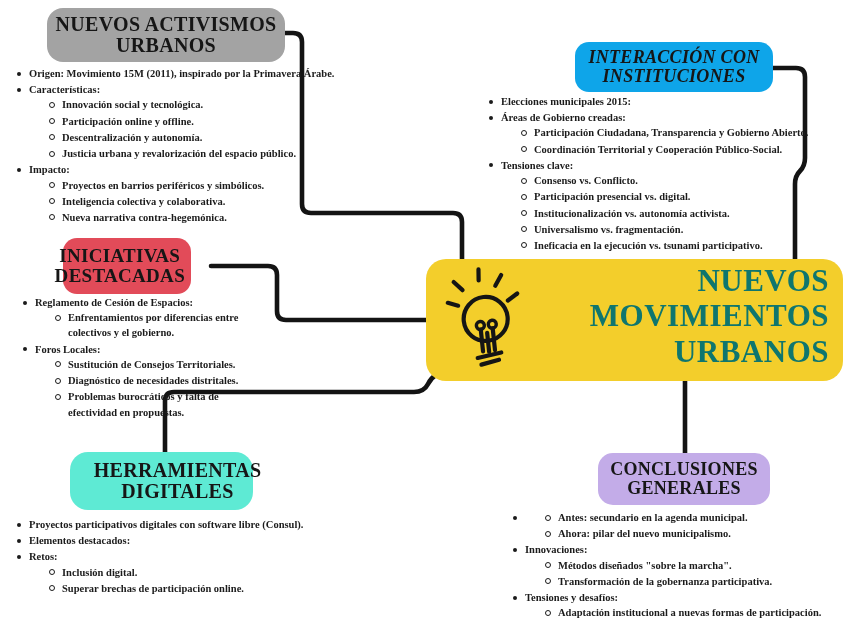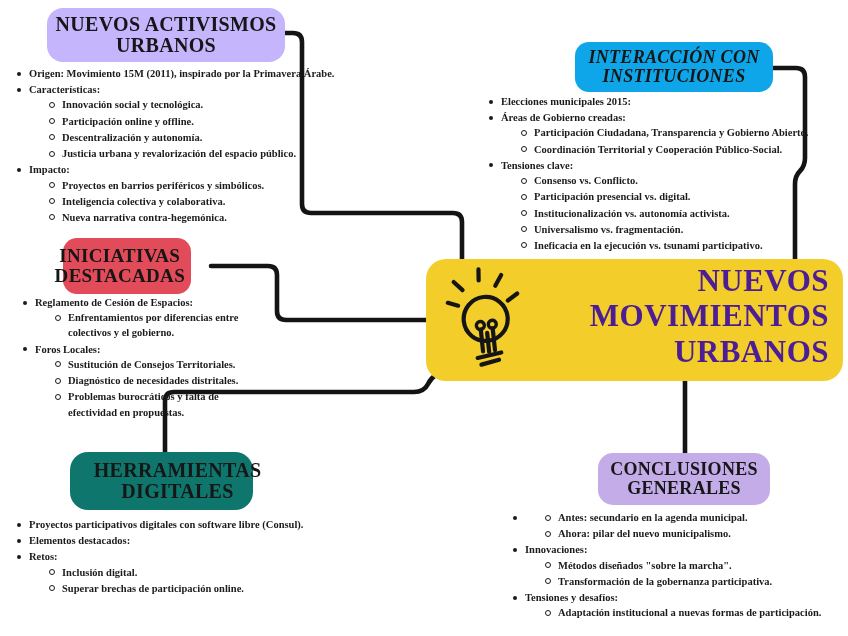--- a/index.html
+++ b/index.html
@@ -18,21 +18,21 @@
   .t-activismos   { left:47px;  top:8px;   width:238px; height:54px; border-radius:16px; font-size:20px; }
   .t-iniciativas  { left:63px;  top:238px; width:128px; height:56px; border-radius:14px; font-size:19px;justify-content:flex-end; }
   .t-herramientas { left:70px;  top:452px; width:183px; height:58px; border-radius:18px; font-size:20px; }
   .t-instituciones{ left:575px; top:42px;  width:198px; height:50px; border-radius:14px; font-size:18px; }
   .t-conclusiones { left:598px; top:453px; width:172px; height:52px; border-radius:15px; font-size:18px; }
 
   
   .center-box { position:absolute; left:426px; top:259px; width:417px; height:122px; border-radius:20px; }
   .center-title {
     position:absolute; right:14px; top:4px; text-align:right;
-    font-weight:bold; font-size:31px; line-height:1.14; color:#4c1d95; letter-spacing:.5px;
+    font-weight:bold; font-size:31px; line-height:1.14; color:#0f766e; letter-spacing:.5px;
   }
   .bulb { position:absolute; left:16px; top:7px; }
 
   
   ul.blist {
     position:absolute; list-style:none; margin:0; padding:0;
     font-size:10.5px; font-weight:600; line-height:1.45; color:#1b1b1b;
   }
   ul.blist li { position:relative; padding-left:15px; margin-bottom:1px; }
   ul.blist > li::before {
@@ -84,27 +84,27 @@
         <path d="M78 30 L68 36"></path>
       </g>
     </svg>
     <div class="center-title">
       <div>NUEVOS</div>
       <div>MOVIMIENTOS</div>
       <div>URBANOS</div>
     </div>
   </div>
 
-  <div class="topic t-activismos" style="background-color: #c4b5fd;">
+  <div class="topic t-activismos" style="background-color: #a3a3a3;">
     <span>NUEVOS ACTIVISMOS URBANOS</span>
   </div>
   <div class="topic t-iniciativas" style="background-color: rgb(226, 75, 89);">
     <span>INICIATIVAS DESTACADAS</span>
   </div>
-  <div class="topic t-herramientas" style="background-color: #0f766e; padding-left: 38px;">
+  <div class="topic t-herramientas" style="background-color: #5eead4; padding-left: 38px;">
     <span>HERRAMIENTAS DIGITALES</span>
   </div>
   <div class="topic t-instituciones" style="background-color: #0ea5e9; font-style: italic;">
     <span>INTERACCIÓN CON INSTITUCIONES</span>
   </div>
   <div class="topic t-conclusiones" style="background-color: rgb(195, 172, 232);">
     <span>CONCLUSIONES GENERALES</span>
   </div>
 
   <ul class="blist l-activismos">

